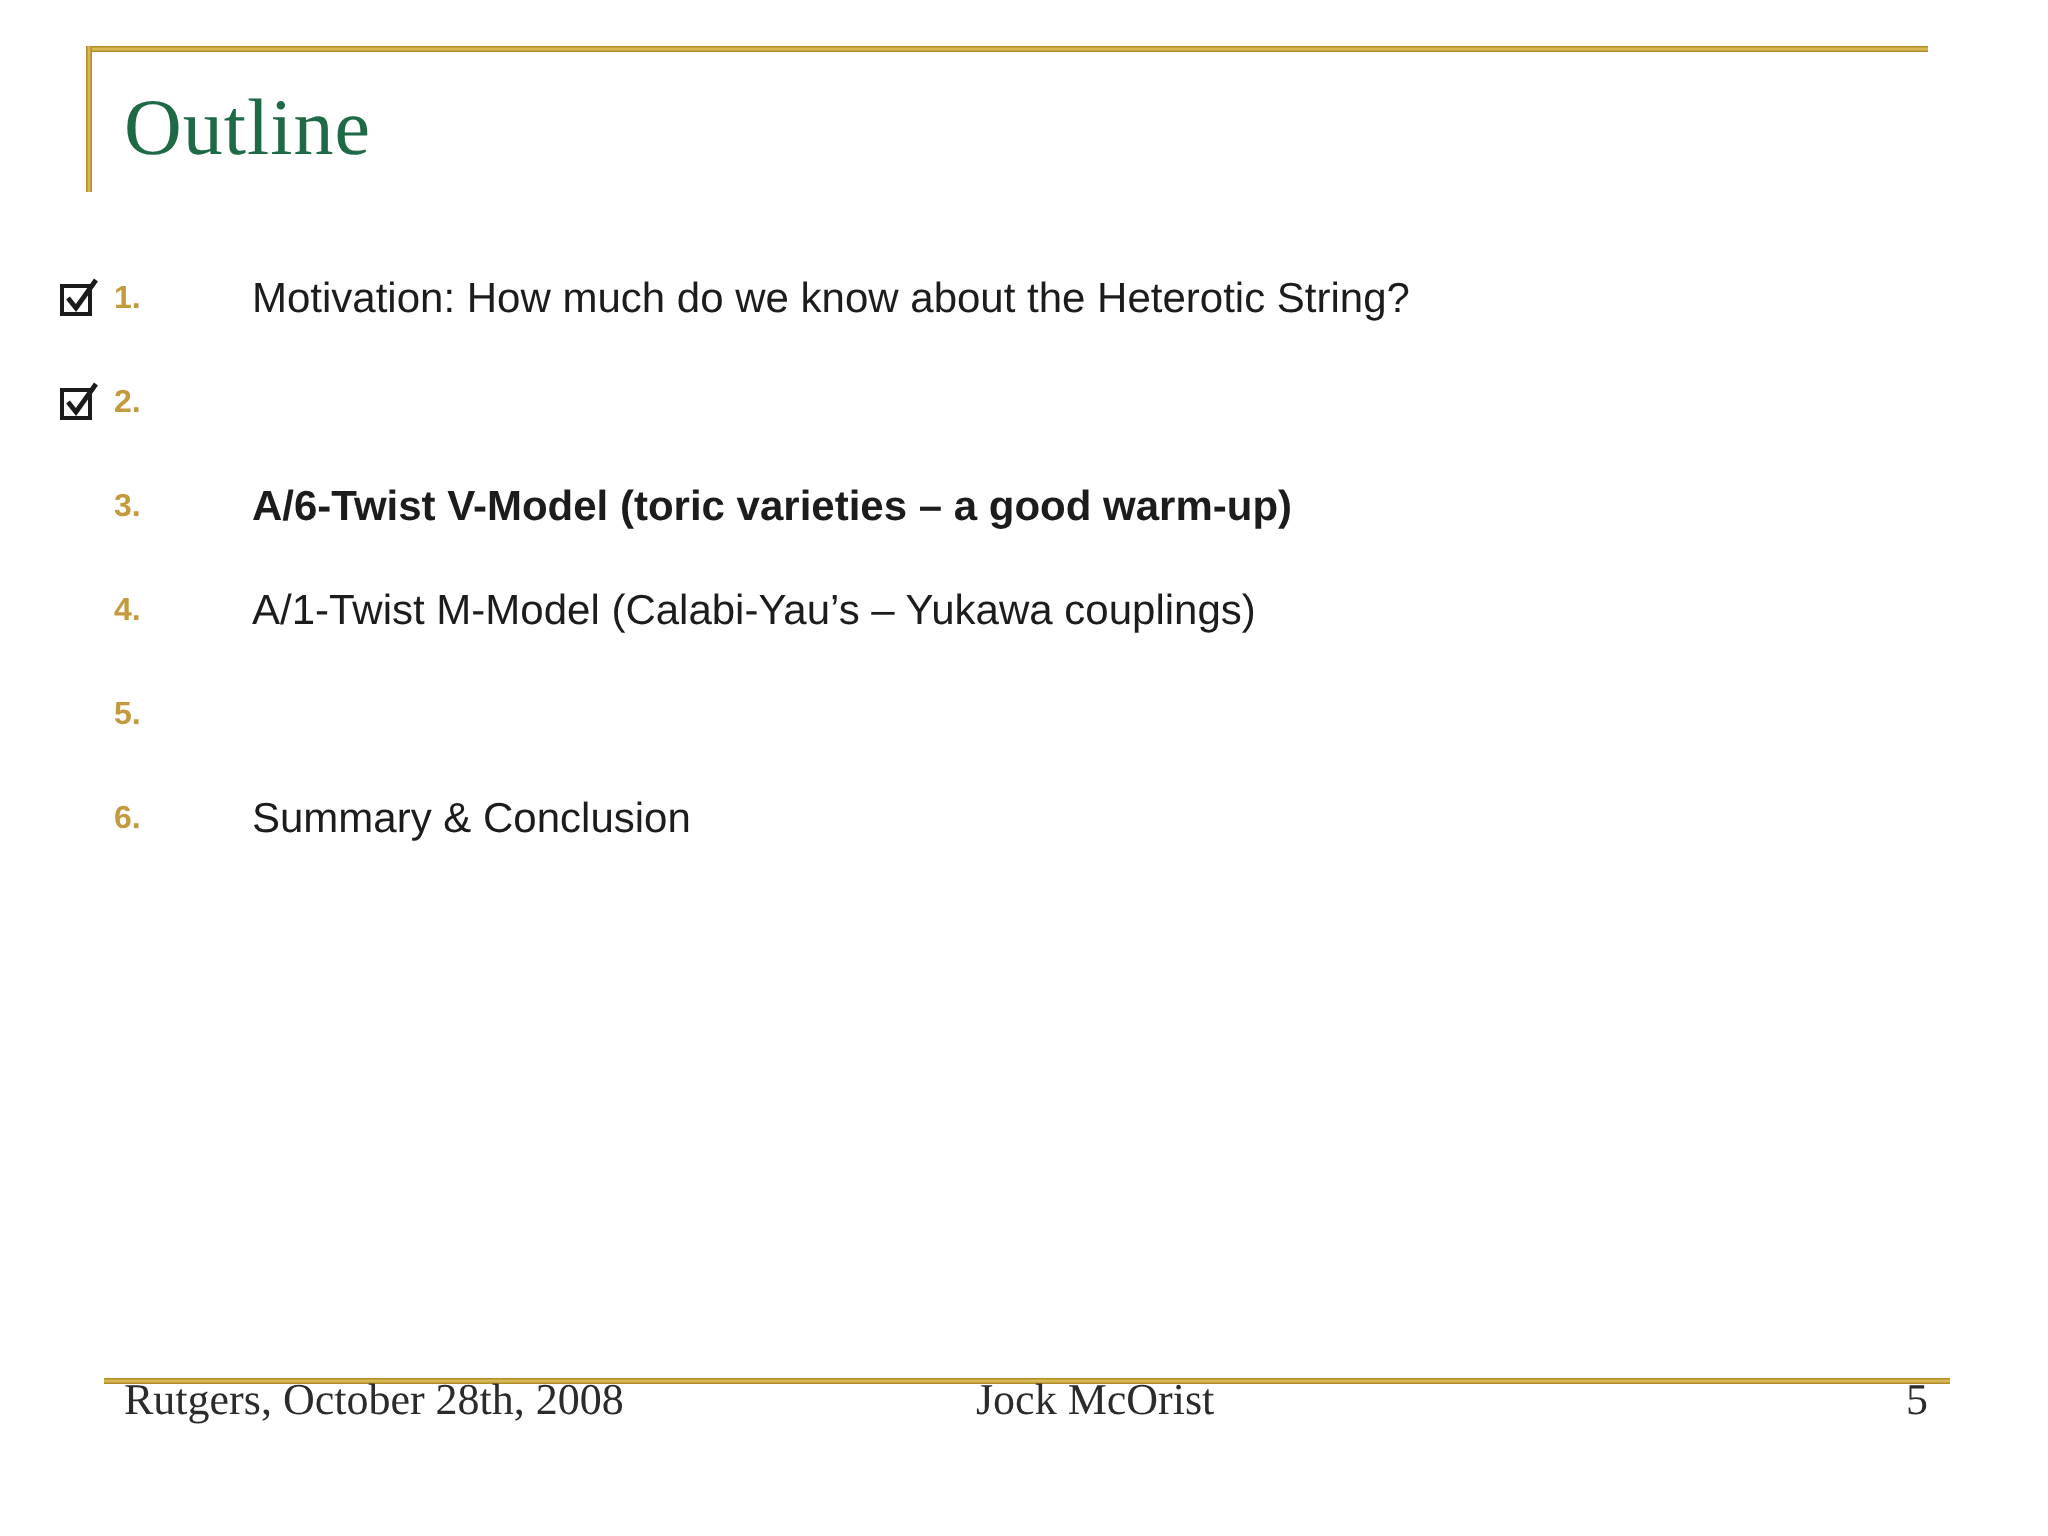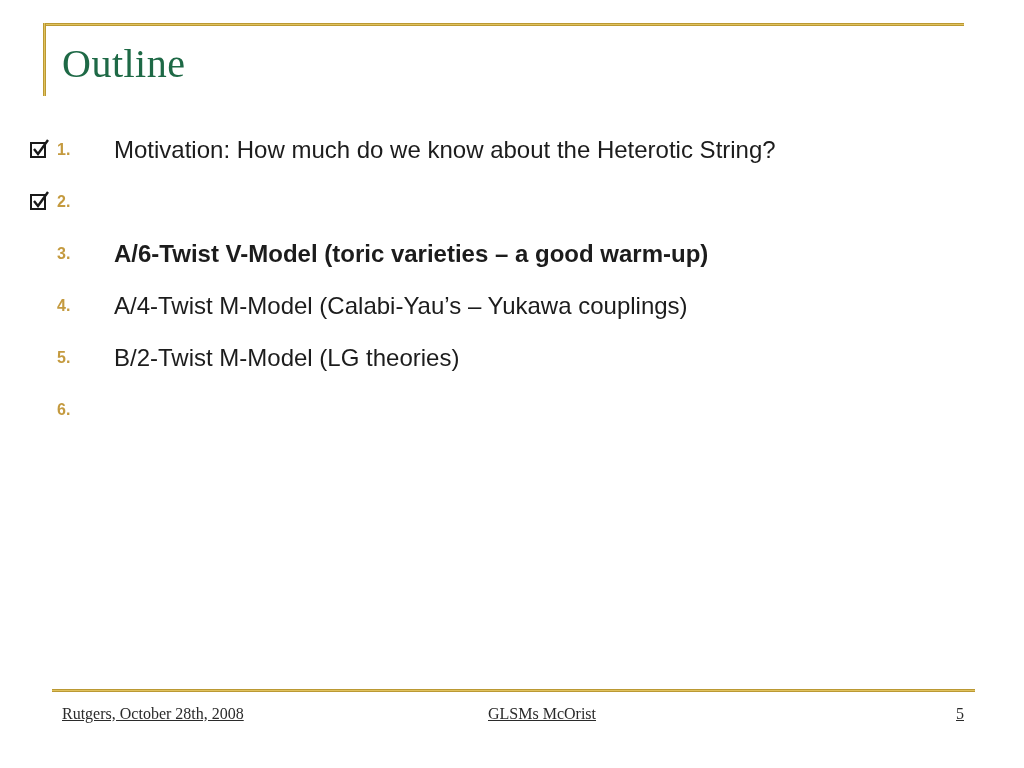--- a/index.html
+++ b/index.html
@@ -55,36 +55,35 @@
   .num {
     position: absolute;
     left: 57px; top: 0;
     height: 52px; line-height: 52px;
     font-size: 16px;
     font-weight: 700;
     color: var(--number-gold);
   }
   .txt {
     position: absolute;
-    left: 114px; top: 0;
+    left: 126px; top: 0;
     height: 52px; line-height: 52px;
-    font-size: 24px;
+    font-size: 21px;
     color: var(--text);
     white-space: nowrap;
   }
   .txt.bold { font-weight: 700; }
   
   .footer-item {
     position: absolute;
-    top: 705px;
+    top: 687px;
     font-family: "Liberation Serif", serif;
-    font-size: 16px;
+    font-size: 22px;
     color: var(--footer-text);
     white-space: nowrap;
-    text-decoration: underline;
   }
   .footer-left   { left: 62px; }
   .footer-center { left: 488px; }
   .page-number   { right: 60px; }
 </style>
 </head>
 <body>
 
 <div class="slide">
 
@@ -112,33 +111,33 @@
       <span class="num">2.</span>
     </div>
 
     <div class="row">
       <span class="num">3.</span>
       <span class="txt bold">A/6-Twist V-Model (toric varieties – a good warm-up)</span>
     </div>
 
     <div class="row">
       <span class="num">4.</span>
-      <span class="txt">A/4-Twist M-Model (Calabi-Yau’s – Yukawa couplings)</span>
+      <span class="txt">A/1-Twist M-Model (Calabi-Yau’s – Yukawa couplings)</span>
     </div>
 
     <div class="row">
       <span class="num">5.</span>
-      <span class="txt">B/2-Twist M-Model (LG theories)</span>
     </div>
 
     <div class="row">
       <span class="num">6.</span>
+      <span class="txt">Summary &amp; Conclusion</span>
     </div>
 
   </div>
 
   <div class="rule-h footer-rule"></div>
 
   <div class="footer-item footer-left">Rutgers, October 28th, 2008</div>
-  <div class="footer-item footer-center">GLSMs McOrist</div>
+  <div class="footer-item footer-center">Jock McOrist</div>
   <div class="footer-item page-number">5</div>
 
 </div>
 
 </body></html>

